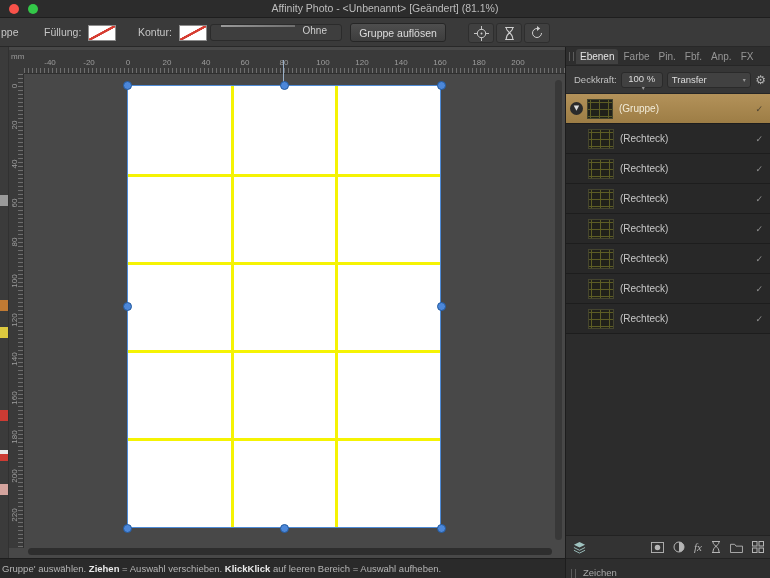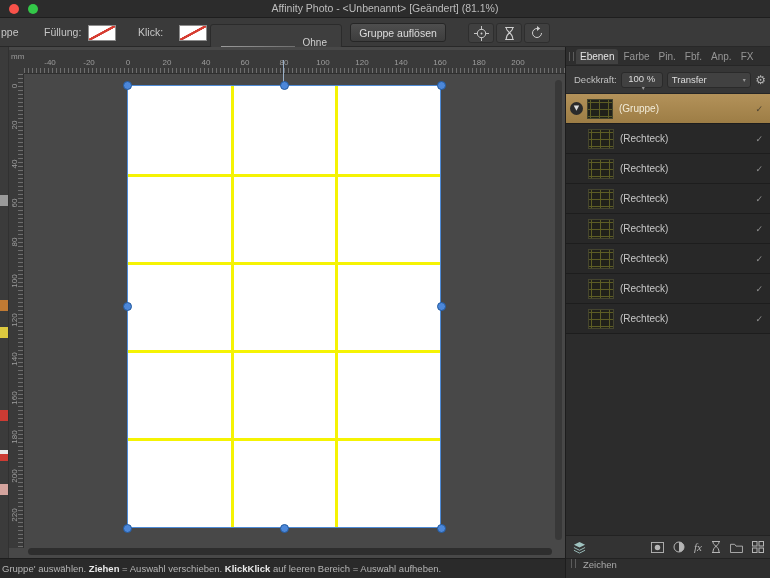--- a/index.html
+++ b/index.html
@@ -15,22 +15,22 @@
   .tl.red{background:#f8524a;}
   .tl.green{background:#33c748;}
   .wtitle{position:absolute;left:0;top:2px;width:100%;text-align:center;font-size:10.5px;color:#bdbdbd;}
 
   
   .toolbar{position:absolute;left:0;top:18px;width:770px;height:29px;background:#3a3a3a;
            border-bottom:1px solid #282828;box-sizing:border-box;}
   .toolbar .lbl{position:absolute;top:8px;font-size:10.5px;color:#c6c6c6;}
   .swatch{position:absolute;top:7px;width:26px;height:14px;border:1px solid #8d8d8d;
           background:linear-gradient(to bottom right,rgba(0,0,0,0) 44%,#d63c31 46%,#d63c31 54%,rgba(0,0,0,0) 56%),#fff;}
-  .stroke-style{position:absolute;left:210px;top:6px;width:132px;height:25px;background:#3e3e3e;
-                border:1px solid #2b2b2b;border-radius:3px;display:flex;align-items:flex-end;box-sizing:border-box;}
+  .stroke-style{position:absolute;left:210px;top:6px;width:132px;height:17px;background:#3e3e3e;
+                border:1px solid #2b2b2b;border-radius:3px;display:flex;align-items:flex-start;box-sizing:border-box;}
   .stroke-preview{flex:1;height:2px;margin:0 8px 0 10px;background:linear-gradient(to right,#9a9a9a,#6f6f6f);}
   .stroke-style .val{font-size:10px;color:#cfcfcf;margin-right:14px;}
   .tb-btn{position:absolute;left:350px;top:5px;width:96px;height:19px;background:linear-gradient(#4e4e4e,#3d3d3d);
           border:1px solid #262626;border-radius:3px;color:#ddd;font-size:10.5px;font-family:inherit;}
   .iconbtn{position:absolute;top:5px;width:26px;height:20px;display:flex;align-items:center;justify-content:center;
            background:#404040;border:1px solid #2e2e2e;border-radius:3px;box-sizing:border-box;}
 
   
   .canvasbg{position:absolute;left:0;top:47px;width:565px;height:511px;background:#484848;}
   .toolstrip{position:absolute;left:0;top:47px;width:9px;height:511px;background:#3b3b3b;border-right:1px solid #313131;box-sizing:border-box;}
@@ -89,21 +89,21 @@
   .lcheck{margin-left:auto;margin-right:8px;font-size:9px;color:#8f8f8f;}
   .lrow.sel .lcheck{color:#4c4233;}
 
   .picons{position:absolute;left:0;top:488px;width:205px;height:23px;background:#333;border-top:1px solid #222;
           display:flex;align-items:center;gap:9px;padding:0 7px;box-sizing:border-box;}
   .pic{display:flex;align-items:center;}
   .pic.first{margin-right:auto;}
   .fxtxt{font-family:"Liberation Serif",serif;font-style:italic;font-size:11px;color:#b5b5b5;line-height:1;}
 
   .charbar{position:absolute;left:0;top:511px;width:205px;height:20px;background:#2e2e2e;border-top:1px solid #222;
-           display:flex;align-items:flex-start;gap:7px;padding-left:5px;box-sizing:border-box;font-size:9.5px;color:#a9a9a9;}
+           display:flex;align-items:flex-end;gap:7px;padding-left:5px;box-sizing:border-box;font-size:9.5px;color:#a9a9a9;}
   .chargrip{width:3px;height:9px;border-left:1px solid #5c5c5c;border-right:1px solid #5c5c5c;}
 
   
   .statusbar{position:absolute;left:0;top:558px;width:565px;height:20px;background:#2a2a2a;border-top:1px solid #1e1e1e;
              display:flex;align-items:center;padding-left:2px;box-sizing:border-box;font-size:9.5px;color:#b5b5b5;
              white-space:nowrap;overflow:hidden;}
   .statusbar span{white-space:pre;}
   .statusbar .b{font-weight:bold;color:#eaeaea;}
 </style>
 </head>
@@ -116,21 +116,21 @@
       <span class="tl red"></span>
       <span class="tl green"></span>
     </div>
     <div class="wtitle">Affinity Photo - &lt;Unbenannt&gt; [Geändert] (81.1%)</div>
   </div>
 
   <div class="toolbar">
     <span class="lbl" style="left:1px">ppe</span>
     <span class="lbl" style="left:44px">Füllung:</span>
     <span class="swatch" style="left:88px"></span>
-    <span class="lbl" style="left:138px">Klick:</span>
+    <span class="lbl" style="left:138px">Kontur:</span>
     <span class="swatch" style="left:179px"></span>
     <div class="stroke-style">
       <span class="stroke-preview"></span>
       <span class="val">Ohne</span>
     </div>
     <button class="tb-btn">Gruppe auflösen</button>
     <span class="iconbtn" style="left:468px">
       <svg width="15" height="15" viewBox="0 0 16 16">
           <circle cx="8" cy="8" r="4.5" fill="none" stroke="#cfcfcf"></circle>
           <path d="M8 0v4M8 12v4M0 8h4M12 8h4" stroke="#cfcfcf"></path>

